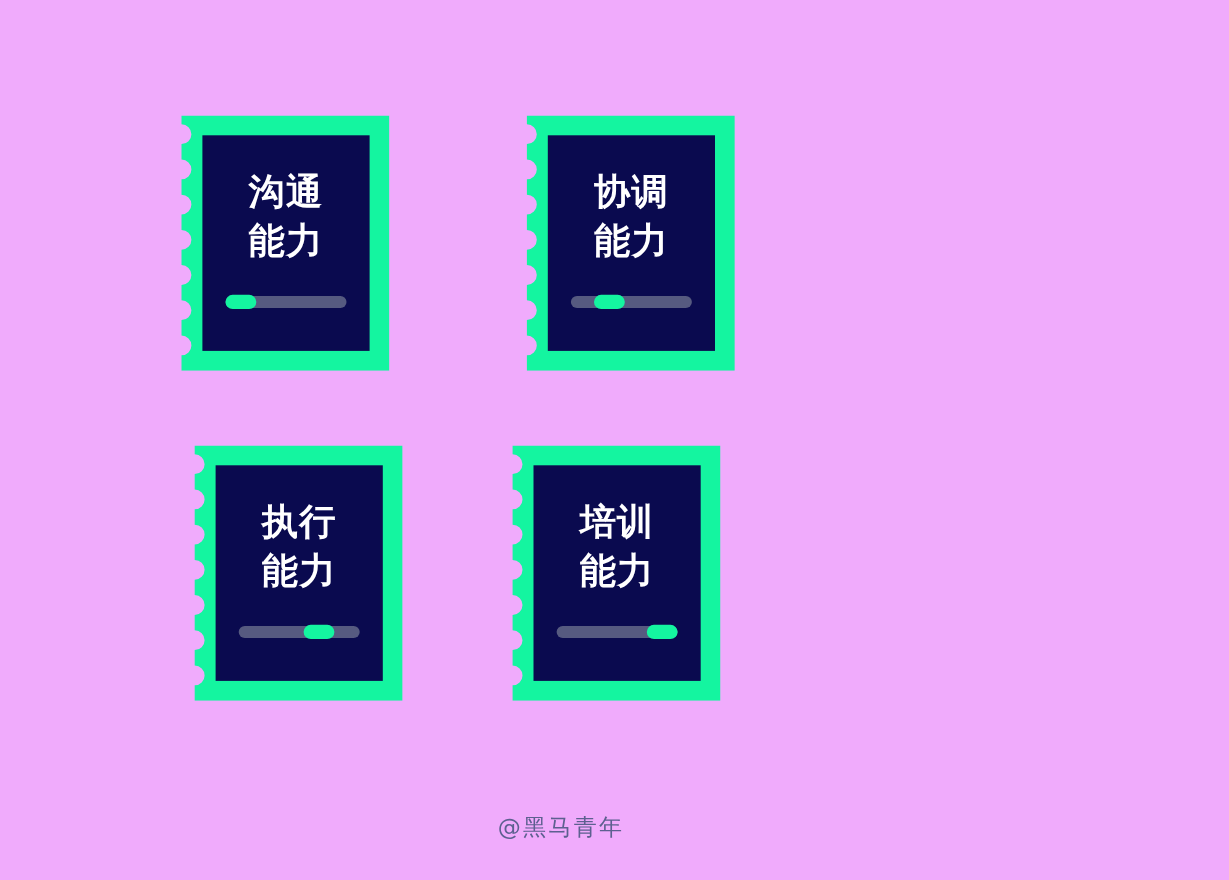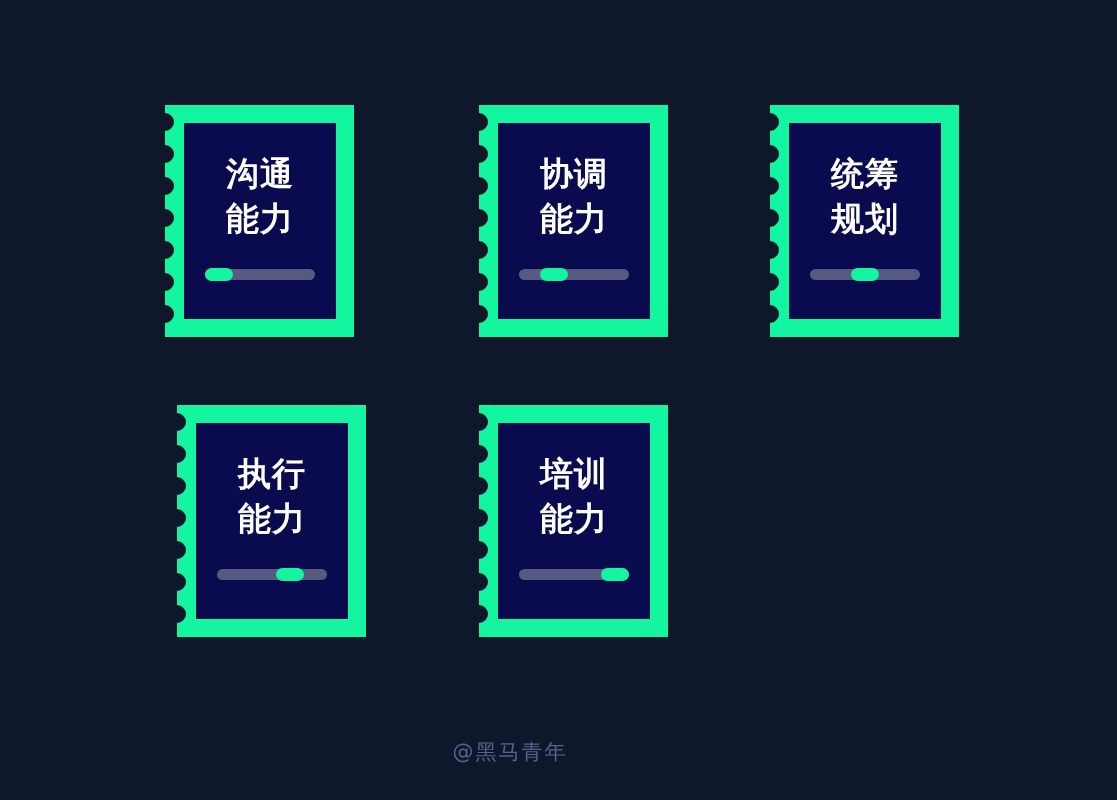--- a/index.html
+++ b/index.html
@@ -11,21 +11,21 @@
     width: 1117px;
     height: 800px;
     overflow: hidden;
     font-family: "DejaVu Sans", "Liberation Sans", sans-serif;
   }
 
   #stage {
     position: relative;
     width: 1117px;
     height: 800px;
-    background: #0f172a;
+    background: #f0abfc;
   }
 
   
   #card-grid {
     position: absolute;
     left: 157px;
     top: 105px;
     width: 900px;
     height: 530px;
   }
@@ -164,44 +164,20 @@
           <span>协调</span>
           <span class="line2">能力</span>
         </div>
         <div class="slider">
           <div class="slider-track"></div>
           <div class="slider-thumb" style="left: 21px;"></div>
         </div>
       </div>
     </div>
 
-    <div class="card" style="left:605px; top:0px;">
-      <svg class="card-frame" viewBox="0 0 197 232">
-        <path fill="#14f5a0" fill-rule="evenodd" d="
-          M 8,0 H 197 V 232 H 8
-          V 218 A 9 9 0 0 0 8 200
-          V 186 A 9 9 0 0 0 8 168
-          V 154 A 9 9 0 0 0 8 136
-          V 122 A 9 9 0 0 0 8 104
-          V 90  A 9 9 0 0 0 8 72
-          V 58  A 9 9 0 0 0 8 40
-          V 26  A 9 9 0 0 0 8 8
-          Z"></path>
-      </svg>
-      <div class="card-inner">
-        <div class="card-title">
-          <span>统筹</span>
-          <span class="line2">规划</span>
-        </div>
-        <div class="slider">
-          <div class="slider-track"></div>
-          <div class="slider-thumb" style="left: 41px;"></div>
-        </div>
-      </div>
-    </div>
 
     <div class="card" style="left:12px;  top:300px;">
       <svg class="card-frame" viewBox="0 0 197 232">
         <path fill="#14f5a0" fill-rule="evenodd" d="
           M 8,0 H 197 V 232 H 8
           V 218 A 9 9 0 0 0 8 200
           V 186 A 9 9 0 0 0 8 168
           V 154 A 9 9 0 0 0 8 136
           V 122 A 9 9 0 0 0 8 104
           V 90  A 9 9 0 0 0 8 72
@@ -214,21 +190,21 @@
           <span>执行</span>
           <span class="line2">能力</span>
         </div>
         <div class="slider">
           <div class="slider-track"></div>
           <div class="slider-thumb" style="left: 59px;"></div>
         </div>
       </div>
     </div>
 
-    <div class="card" style="left:314px; top:300px;">
+    <div class="card" style="left:301px; top:300px;">
       <svg class="card-frame" viewBox="0 0 197 232">
         <path fill="#14f5a0" fill-rule="evenodd" d="
           M 8,0 H 197 V 232 H 8
           V 218 A 9 9 0 0 0 8 200
           V 186 A 9 9 0 0 0 8 168
           V 154 A 9 9 0 0 0 8 136
           V 122 A 9 9 0 0 0 8 104
           V 90  A 9 9 0 0 0 8 72
           V 58  A 9 9 0 0 0 8 40
           V 26  A 9 9 0 0 0 8 8

